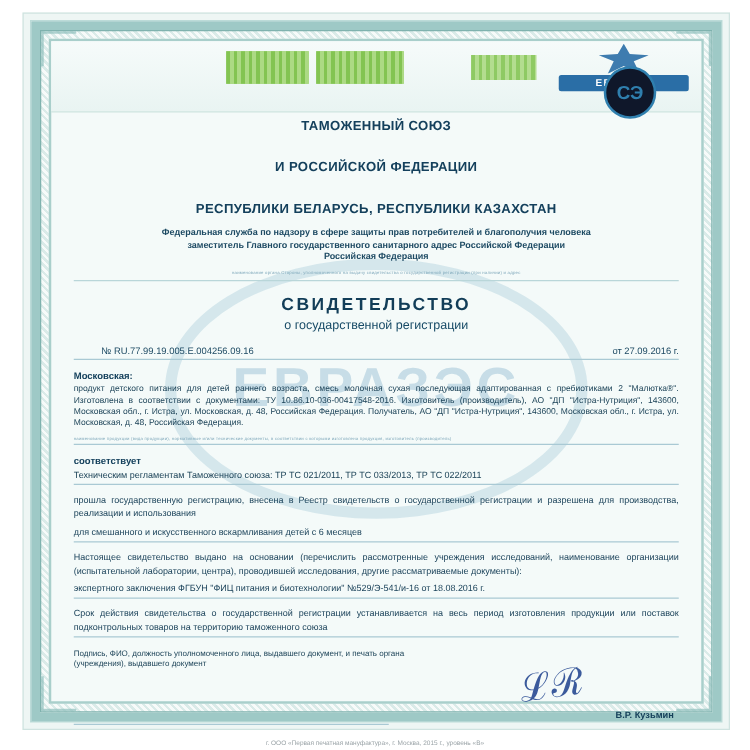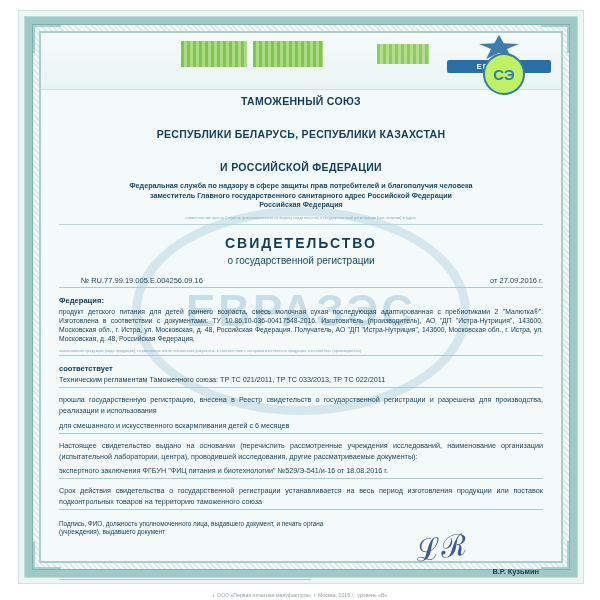--- a/index.html
+++ b/index.html
@@ -66,21 +66,21 @@
   .logo-text{
     margin-top:1px;font-size:8px;letter-spacing:1px;color:#fff;
     background:#2a6ea6;border-radius:2px;padding:2px 0;font-weight:bold;
   }
   
   .eac{
     position:absolute;right:58px;top:42px;width:38px;height:38px;
     border:2px solid #2f7fae;border-radius:50%;
     display:flex;align-items:center;justify-content:center;
     color:#2f7fae;font-size:15px;font-weight:bold;
-    background:#bef264;
+    background:#0f172a;
   }
   
   .watermark{
     position:absolute;left:50%;top:300px;transform:translate(-50%,-50%);
     width:320px;height:190px;
     border:9px solid rgba(120,175,200,.25);
     border-radius:50%;
     display:flex;align-items:center;justify-content:center;
     color:rgba(110,165,195,.33);
     font-size:44px;font-weight:bold;letter-spacing:3px;
@@ -200,22 +200,22 @@
       </div>
     </div>
 
     <div class="eac">СЭ</div>
 
     <div class="watermark">ЕВРАЗЭС</div>
 
     <div class="content">
 
       <div class="t-title">ТАМОЖЕННЫЙ СОЮЗ</div>
+      <div class="t-title">И РОССИЙСКОЙ ФЕДЕРАЦИИ</div>
       <div class="t-title">РЕСПУБЛИКИ БЕЛАРУСЬ, РЕСПУБЛИКИ КАЗАХСТАН</div>
-      <div class="t-title">И РОССИЙСКОЙ ФЕДЕРАЦИИ</div>
 
       <div class="t-agency">Федеральная служба по надзору в сфере защиты прав потребителей и благополучия человека</div>
       <div class="t-agency" style="margin-top:0">заместитель Главного государственного санитарного адрес Российской Федерации</div>
       <div class="t-agency" style="margin-top:0">Российская Федерация</div>
 
       <div class="microline">наименование органа Стороны, уполномоченного на выдачу свидетельства о государственной регистрации (при наличии) и адрес</div>
       <div class="hr-thin"></div>
 
       <div class="t-cert">СВИДЕТЕЛЬСТВО</div>
       <div class="t-cert-sub">о государственной регистрации</div>
@@ -226,21 +226,21 @@
           <span>RU.77.99.19.005.Е.004256.09.16</span>
         </div>
         <div class="right">
           <span>от</span>
           <span>27.09.2016 г.</span>
         </div>
       </div>
       <div class="rule"></div>
 
       <div class="block">
-        <div class="sect-label">Федерация:</div>
+        <div class="sect-label">Московская:</div>
         <div class="body-text">продукт детского питания для детей раннего возраста, смесь молочная сухая последующая адаптированная с пребиотиками 2 "Малютка®". Изготовлена в соответствии с документами: ТУ 10.86.10-036-00417548-2016. Изготовитель (производитель), АО "ДП "Истра-Нутриция", 143600, Московская обл., г. Истра, ул. Московская, д. 48, Российская Федерация. Получатель, АО "ДП "Истра-Нутриция", 143600, Московская обл., г. Истра, ул. Московская, д. 48, Российская Федерация.</div>
         <div class="microline" style="text-align:left">наименование продукции (вида продукции), нормативные и/или технические документы, в соответствии с которыми изготовлена продукция, изготовитель (производитель)</div>
         <div class="rule"></div>
       </div>
 
       <div class="block">
         <div class="sect-label">соответствует</div>
         <div class="body-text" style="font-size:7.2px">Техническим регламентам Таможенного союза: ТР ТС 021/2011, ТР ТС 033/2013, ТР ТС 022/2011</div>
         <div class="rule"></div>
       </div>

